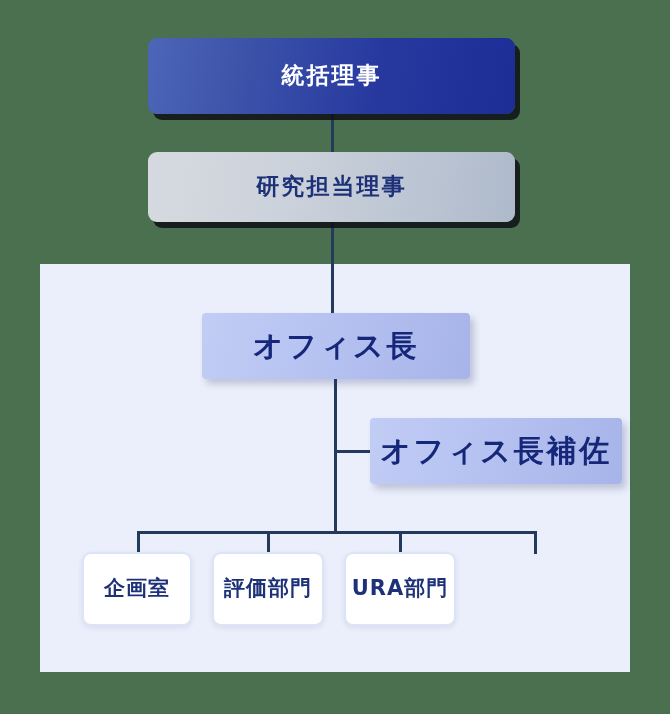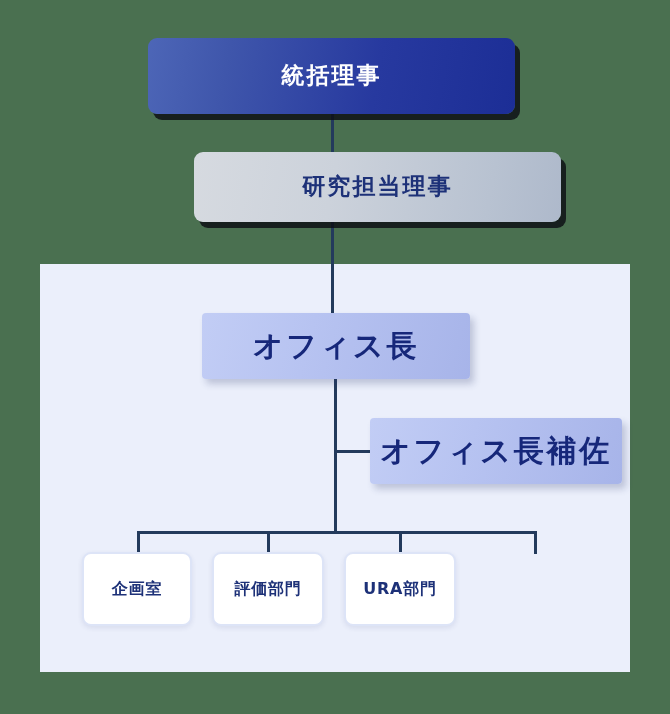--- a/index.html
+++ b/index.html
@@ -59,21 +59,20 @@
     color: #ffffff;
   }
 
   .node-research {
     left: 148px;
     top: 152px;
     width: 367px;
     height: 70px;
     background: linear-gradient(100deg, #d6dae0 0%, #ccd2db 38%, #b8c2d1 80%, #aeb9cb 100%);
     color: #1d3178;
-    margin-left: 46px;
   }
 
   
   .node-office {
     border-radius: 4px;
     box-shadow: 4px 5px 7px rgba(40, 55, 110, 0.24);
     font-size: 30px;
     color: #16277a;
   }
 
@@ -94,21 +93,21 @@
   }
 
   
   .node-dept {
     top: 552px;
     height: 74px;
     background: #ffffff;
     border: 2px solid #dde4f7;
     border-radius: 9px;
     box-shadow: 0 2px 5px rgba(45, 60, 120, 0.10);
-    font-size: 16px;
+    font-size: 21px;
     color: #1d3178;
     letter-spacing: 0.05em;
   }
   .dept-0 { left: 82px;  width: 110px; }
   .dept-1 { left: 212px; width: 112px; }
   .dept-2 { left: 344px; width: 112px; }
   .dept-3 { left: 474px; width: 106px; }
 
   
   .line {

